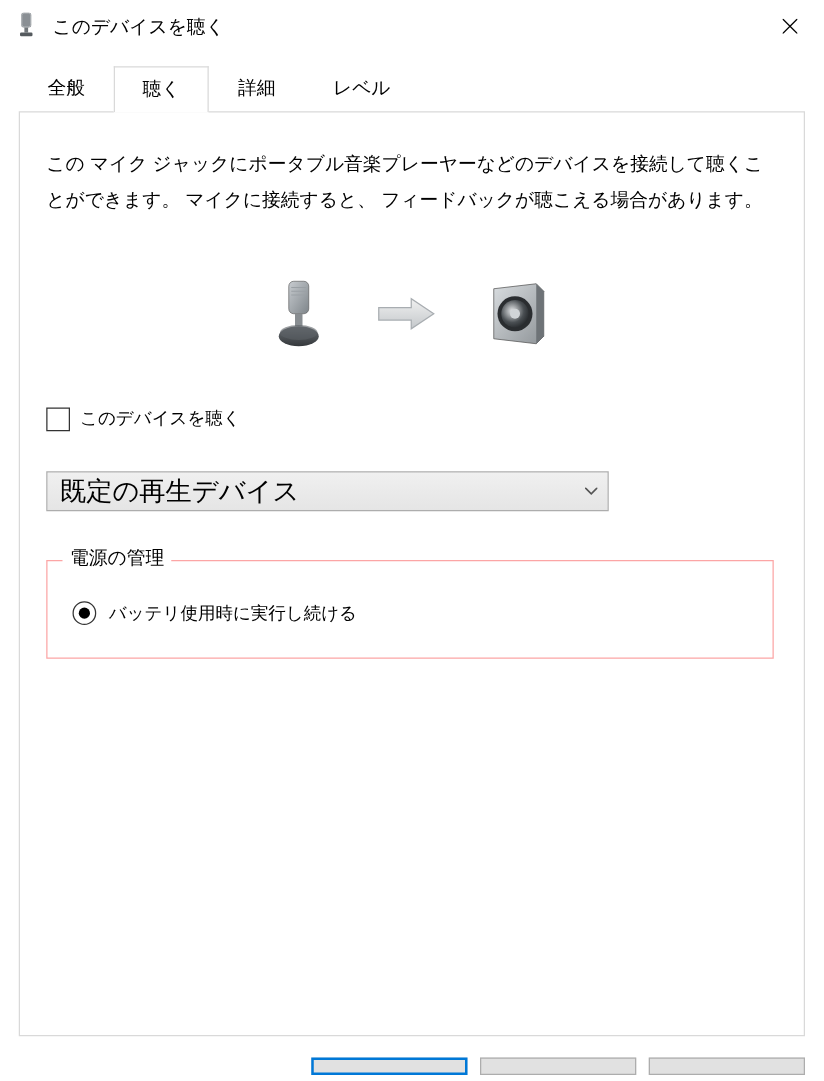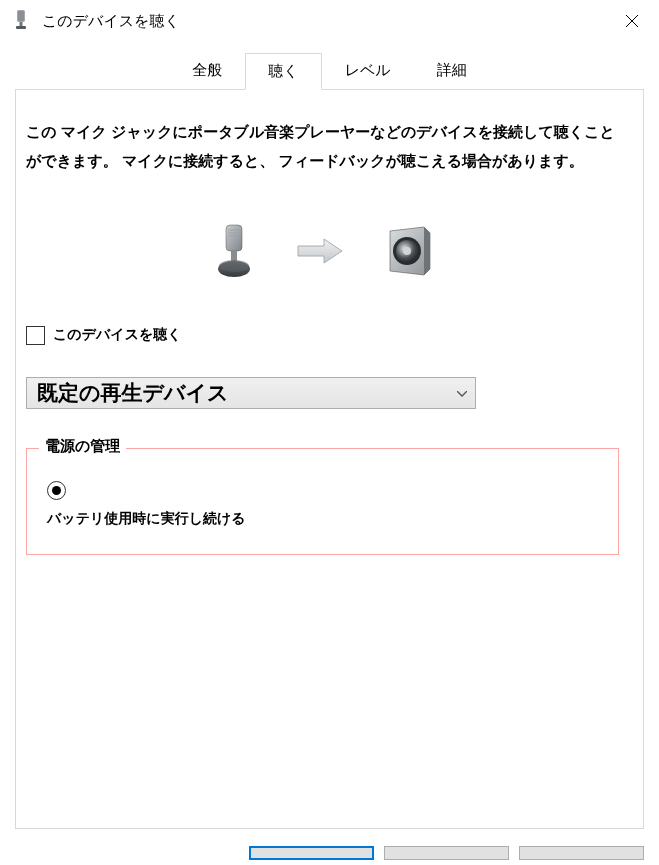--- a/index.html
+++ b/index.html
@@ -22,44 +22,42 @@
     .title-text { flex: 1; font-size: 15px; color: #000; }
     .close-btn {
       width: 54px; height: 42px; display: flex; align-items: center; justify-content: center;
       cursor: default;
     }
     .content-area { padding: 10px 15px 0 15px; }
     .tabs {
       display: flex;
       gap: 0;
       position: relative;
-      justify-content: center;
     }
     .tab {
       padding: 8px 22px 8px 22px;
       font-size: 15px;
       color: #000;
       border: 1px solid transparent;
       position: relative;
       background: #fff;
       cursor: default;
     }
     .tab.active {
       border: 1px solid #d9d9d9;
       border-bottom-color: #fff;
       z-index: 2;
       top: 1px;
     }
     .tab-panel {
       border: 1px solid #d9d9d9;
-      padding: 28px 24px 28px 10px;
+      padding: 28px 24px 28px 21px;
       position: relative;
       top: 0px;
       height: 740px;
-      font-weight: bold;
     }
     .description {
       font-size: 15px;
       line-height: 1.9;
       color: #000;
     }
     .illustration {
       display: flex;
       align-items: center;
       justify-content: center;
@@ -103,23 +101,23 @@
     .fieldset-legend {
       position: absolute;
       top: -12px;
       left: 12px;
       background: #fff;
       padding: 0 6px;
       font-size: 15px;
     }
     .radio-row {
       display: flex;
+      align-items: center;
       gap: 10px;
       margin: 8px 0 18px 0;
-      flex-direction: column;
     }
     .radio-row:last-child { margin-bottom: 0; }
     .radio-outer {
       width: 19px; height: 19px; border: 1px solid #333; border-radius: 50%;
       display: inline-flex; align-items: center; justify-content: center;
     }
     .radio-inner {
       width: 9px; height: 9px; background: #000; border-radius: 50%;
     }
     .button-row {
@@ -156,22 +154,22 @@
       <line x1="0" y1="0" x2="12" y2="12" stroke="#000" stroke-width="1"></line>
       <line x1="12" y1="0" x2="0" y2="12" stroke="#000" stroke-width="1"></line>
     </svg>
   </div>
 </div>
 
 <div class="content-area">
   <div class="tabs">
     <div class="tab">全般</div>
     <div class="tab active">聴く</div>
+    <div class="tab">詳細</div>
     <div class="tab">レベル</div>
-    <div class="tab">詳細</div>
   </div>
 
   <div class="tab-panel">
     <p class="description">この マイク ジャックにポータブル音楽プレーヤーなどのデバイスを接続して聴くことができます。 マイクに接続すると、 フィードバックが聴こえる場合があります。</p>
 
     <div class="illustration">
       <span>
         <svg width="44" height="56" viewBox="0 0 44 56">
           <defs>
             <linearGradient id="micg" x1="0" y1="0" x2="1" y2="1">

